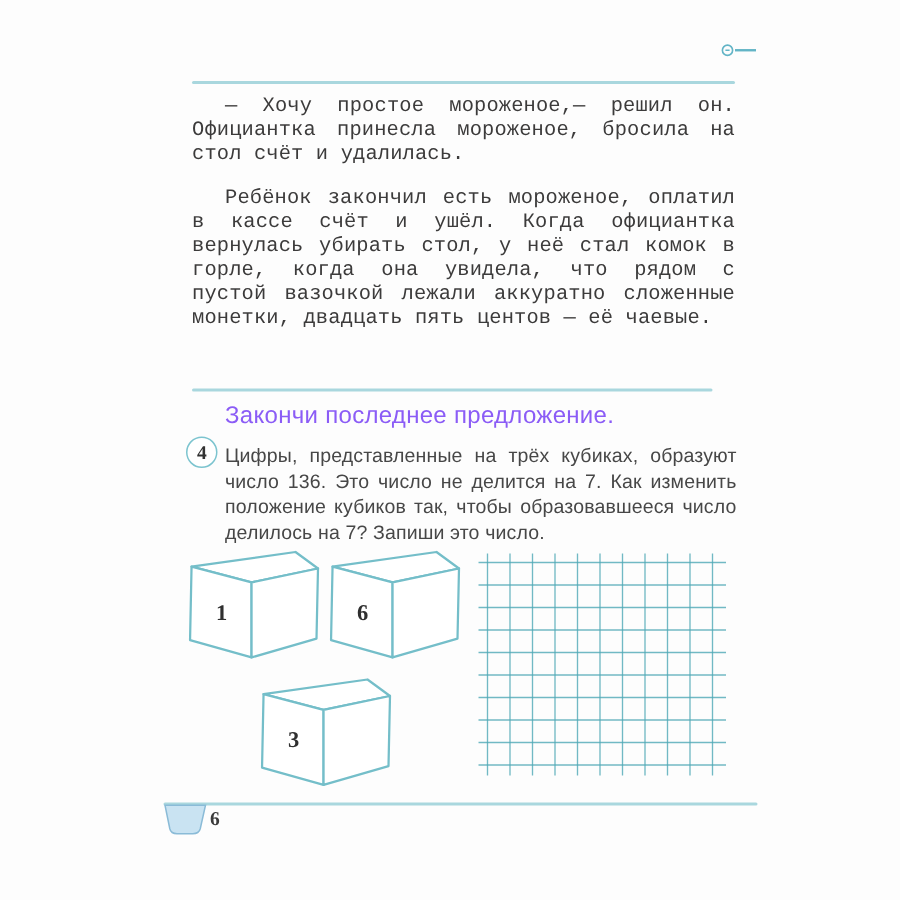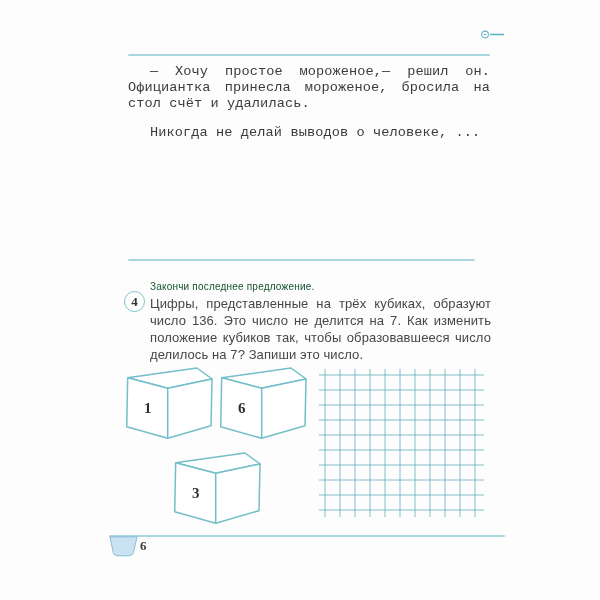--- a/index.html
+++ b/index.html
@@ -13,23 +13,23 @@
   #top-rule{left:128px;top:54px;width:362px;}
   #mid-rule{left:128px;top:259px;width:347px;}
   #bottom-rule{left:109px;top:535px;width:396px;}
   #story{
     left:128px;top:64px;width:362px;
     font-size:13.6px;line-height:16px;color:#3c3b3b;
     text-align:justify;letter-spacing:0.1px;font-family:Liberation Mono, monospace;
   }
   #story p{margin:0 0 13px 0;text-indent:22px;}
   #instruction{
-    left:150px;top:281px;width:340px;
+    left:150px;top:269px;width:340px;
     font-family:"Liberation Sans", sans-serif;
-    font-size:10px;color:#14532d;letter-spacing:0.2px;
+    font-size:16px;color:#8b5cf6;letter-spacing:0.2px;
   }
   #task-badge{
     left:124px;top:291px;width:21px;height:21px;
     border:1.6px solid #7cc4cf;border-radius:50%;
     background:#fff;box-sizing:border-box;
     display:flex;align-items:center;justify-content:center;
     font-weight:bold;font-size:13px;color:#333;
     font-family:"Liberation Serif", serif;
   }
   #task-text{
@@ -64,21 +64,21 @@
   <svg viewBox="0 0 26 11" width="26" height="11">
     <circle cx="5" cy="5.5" r="3.4" fill="none" stroke="#2f9cb4" stroke-width="1.1"></circle>
     <line x1="3.6" y1="5.5" x2="6.4" y2="5.5" stroke="#2f9cb4" stroke-width="1"></line>
     <line x1="10" y1="5.5" x2="24" y2="5.5" stroke="#2f9cb4" stroke-width="1.6"></line>
   </svg>
 </div>
 
 <div class="abs" id="story">
 
 <p>— Хочу простое мороженое,— решил он. Официантка принесла мороженое, бросила на стол счёт и удалилась.</p>
-    <p>Никогда не делай выводов о человеке, ...</p>
+    <p>Ребёнок закончил есть мороженое, оплатил в кассе счёт и ушёл. Когда официантка вернулась убирать стол, у неё стал комок в горле, когда она увидела, что рядом с пустой вазочкой лежали аккуратно сложенные монетки, двадцать пять центов — её чаевые.</p>
   </div>
 
 <div class="rule" id="mid-rule"></div>
 
 <div class="abs" id="instruction">Закончи последнее предложение.</div>
 
 <div class="abs" id="task-badge">4</div>
 <div class="abs" id="task-text">Цифры, представленные на трёх кубиках, образуют число 136. Это число не делится на 7. Как изменить положение кубиков так, чтобы образовавшееся число делилось на 7? Запиши это число.</div>
 
 <div class="cube" id="cube-1">

